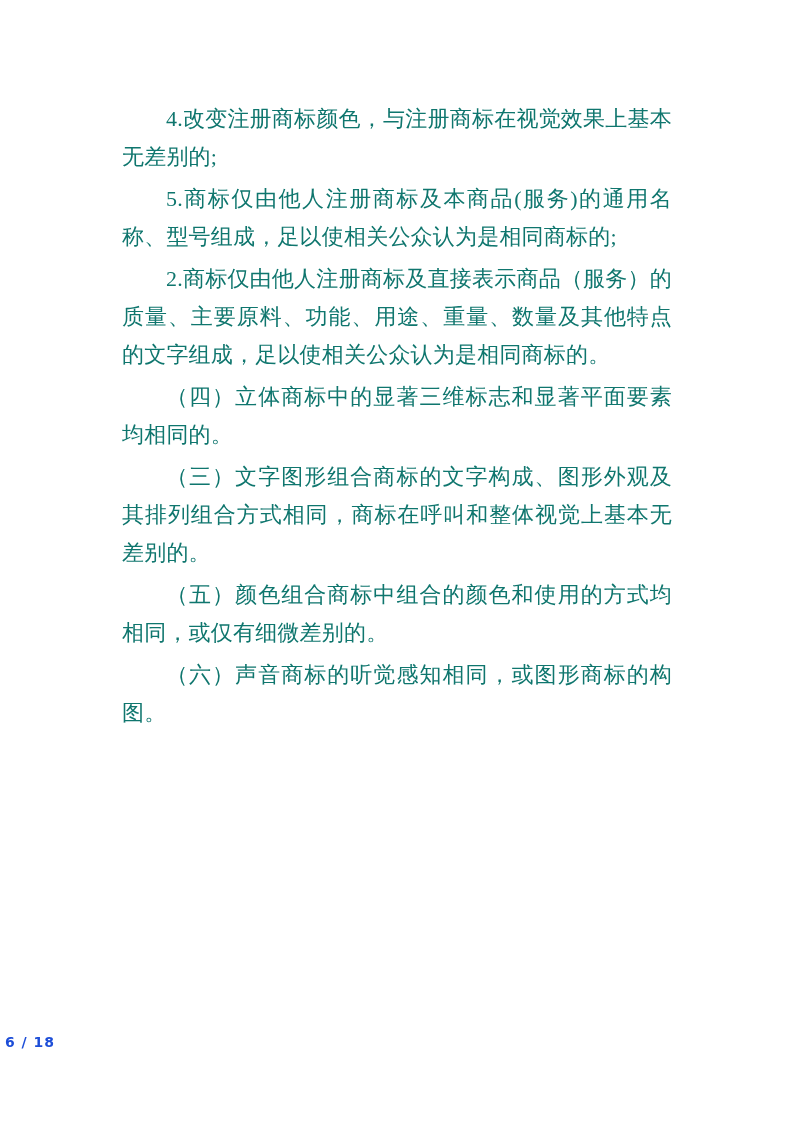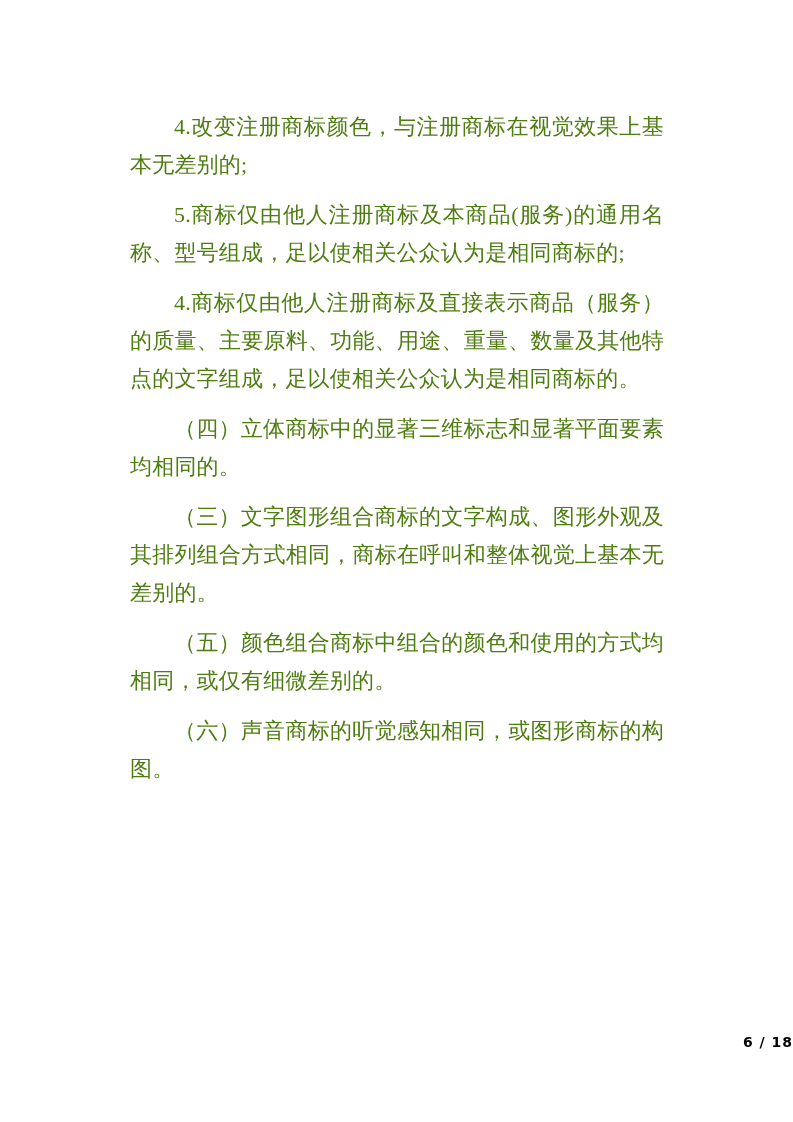--- a/index.html
+++ b/index.html
@@ -15,50 +15,50 @@
     overflow: hidden;
     font-family: "Liberation Serif", "DejaVu Serif", serif;
   }
   .content {
     position: absolute;
     left: 118px;
     top: 96px;
     width: 558px;
   }
   .content p {
-    margin: 12px;
+    margin: 4px;
     padding: 0;
     font-size: 22px;
     line-height: 38px;
     letter-spacing: 0.2px;
     text-align: justify;
     text-indent: 2em;
-    color: #4d7c0f;
+    color: #0f766e;
     word-break: break-all;
   }
   .footer {
     position: absolute;
     left: 5px;
     right: 0;
     top: 1034px;
-    text-align: right;
+    text-align: left;
     font-family: "DejaVu Sans", "Liberation Sans", sans-serif;
     font-weight: bold;
     font-size: 14px;
-    color: #000000;
+    color: #1d4ed8;
     letter-spacing: 1px;
   }
 </style>
 </head>
 <body>
 
 <div class="page">
   <div class="content">
     <p>4.改变注册商标颜色，与注册商标在视觉效果上基本无差别的;</p>
     <p>5.商标仅由他人注册商标及本商品(服务)的通用名称、型号组成，足以使相关公众认为是相同商标的;</p>
-    <p>4.商标仅由他人注册商标及直接表示商品（服务）的质量、主要原料、功能、用途、重量、数量及其他特点的文字组成，足以使相关公众认为是相同商标的。</p>
+    <p>2.商标仅由他人注册商标及直接表示商品（服务）的质量、主要原料、功能、用途、重量、数量及其他特点的文字组成，足以使相关公众认为是相同商标的。</p>
     <p>（四）立体商标中的显著三维标志和显著平面要素均相同的。</p>
     <p>（三）文字图形组合商标的文字构成、图形外观及其排列组合方式相同，商标在呼叫和整体视觉上基本无差别的。</p>
     <p>（五）颜色组合商标中组合的颜色和使用的方式均相同，或仅有细微差别的。</p>
     <p>（六）声音商标的听觉感知相同，或图形商标的构图。</p>
   </div>
   <div class="footer">6 / 18</div>
 </div>
 
 </body></html>

